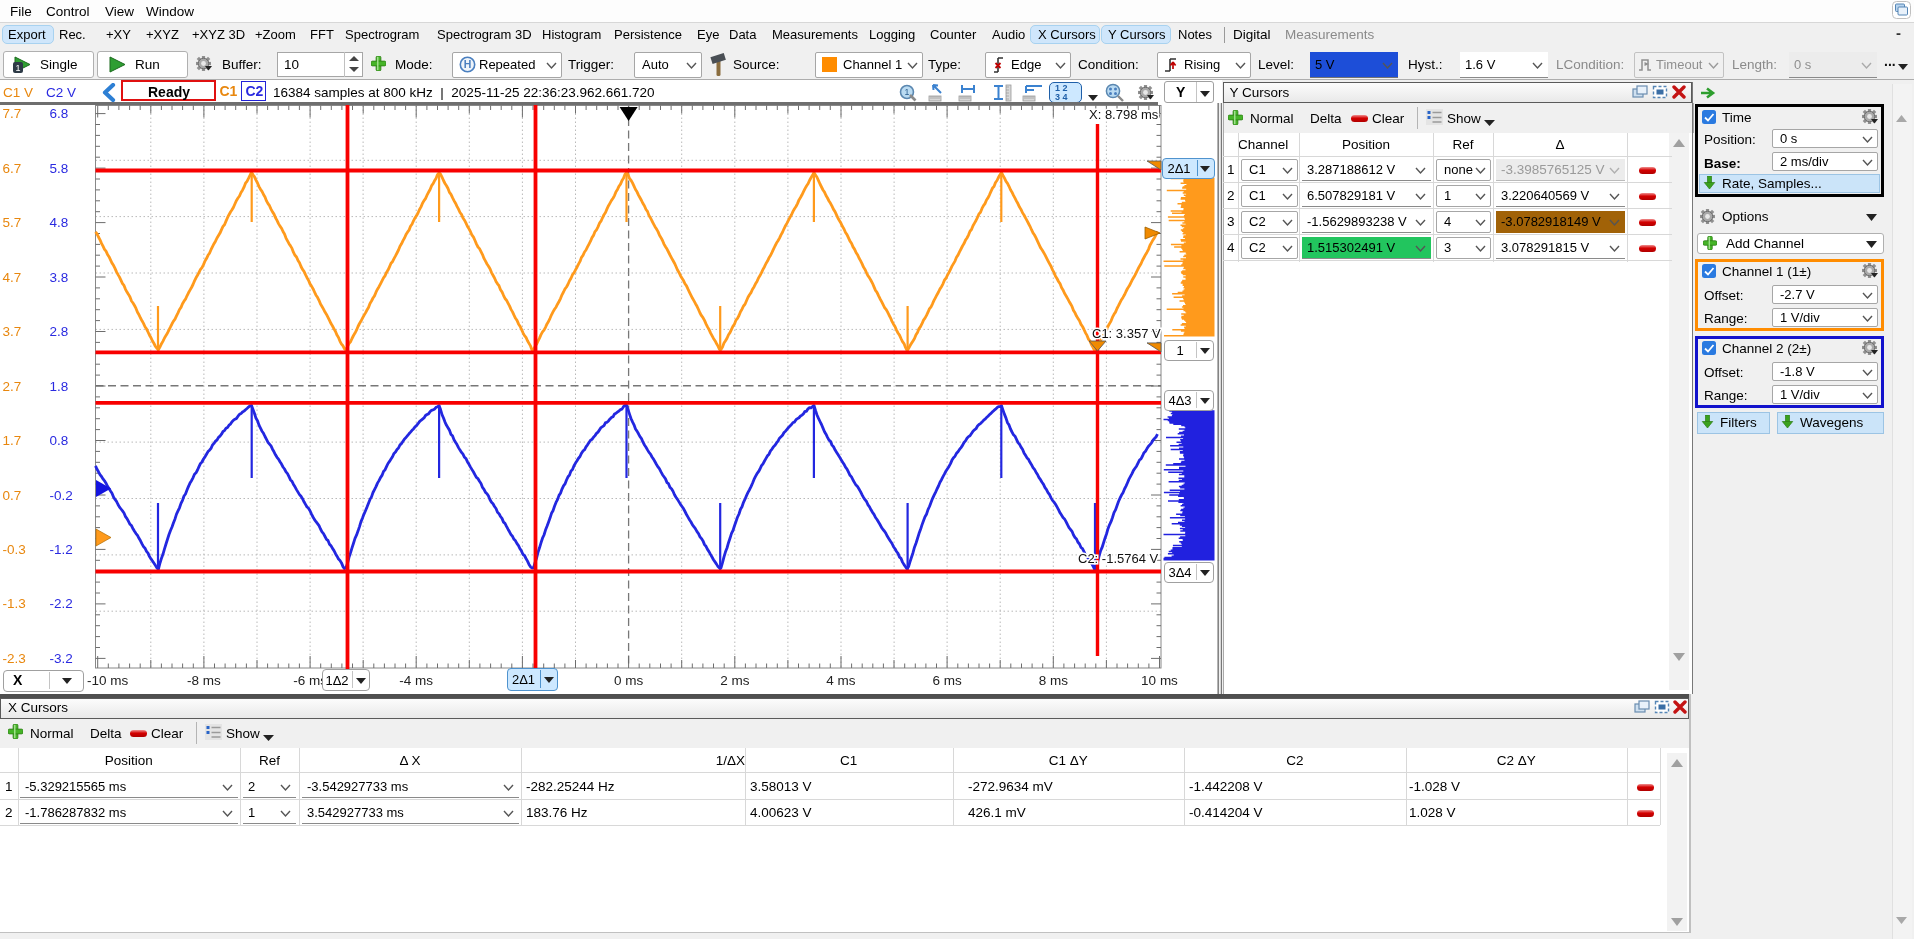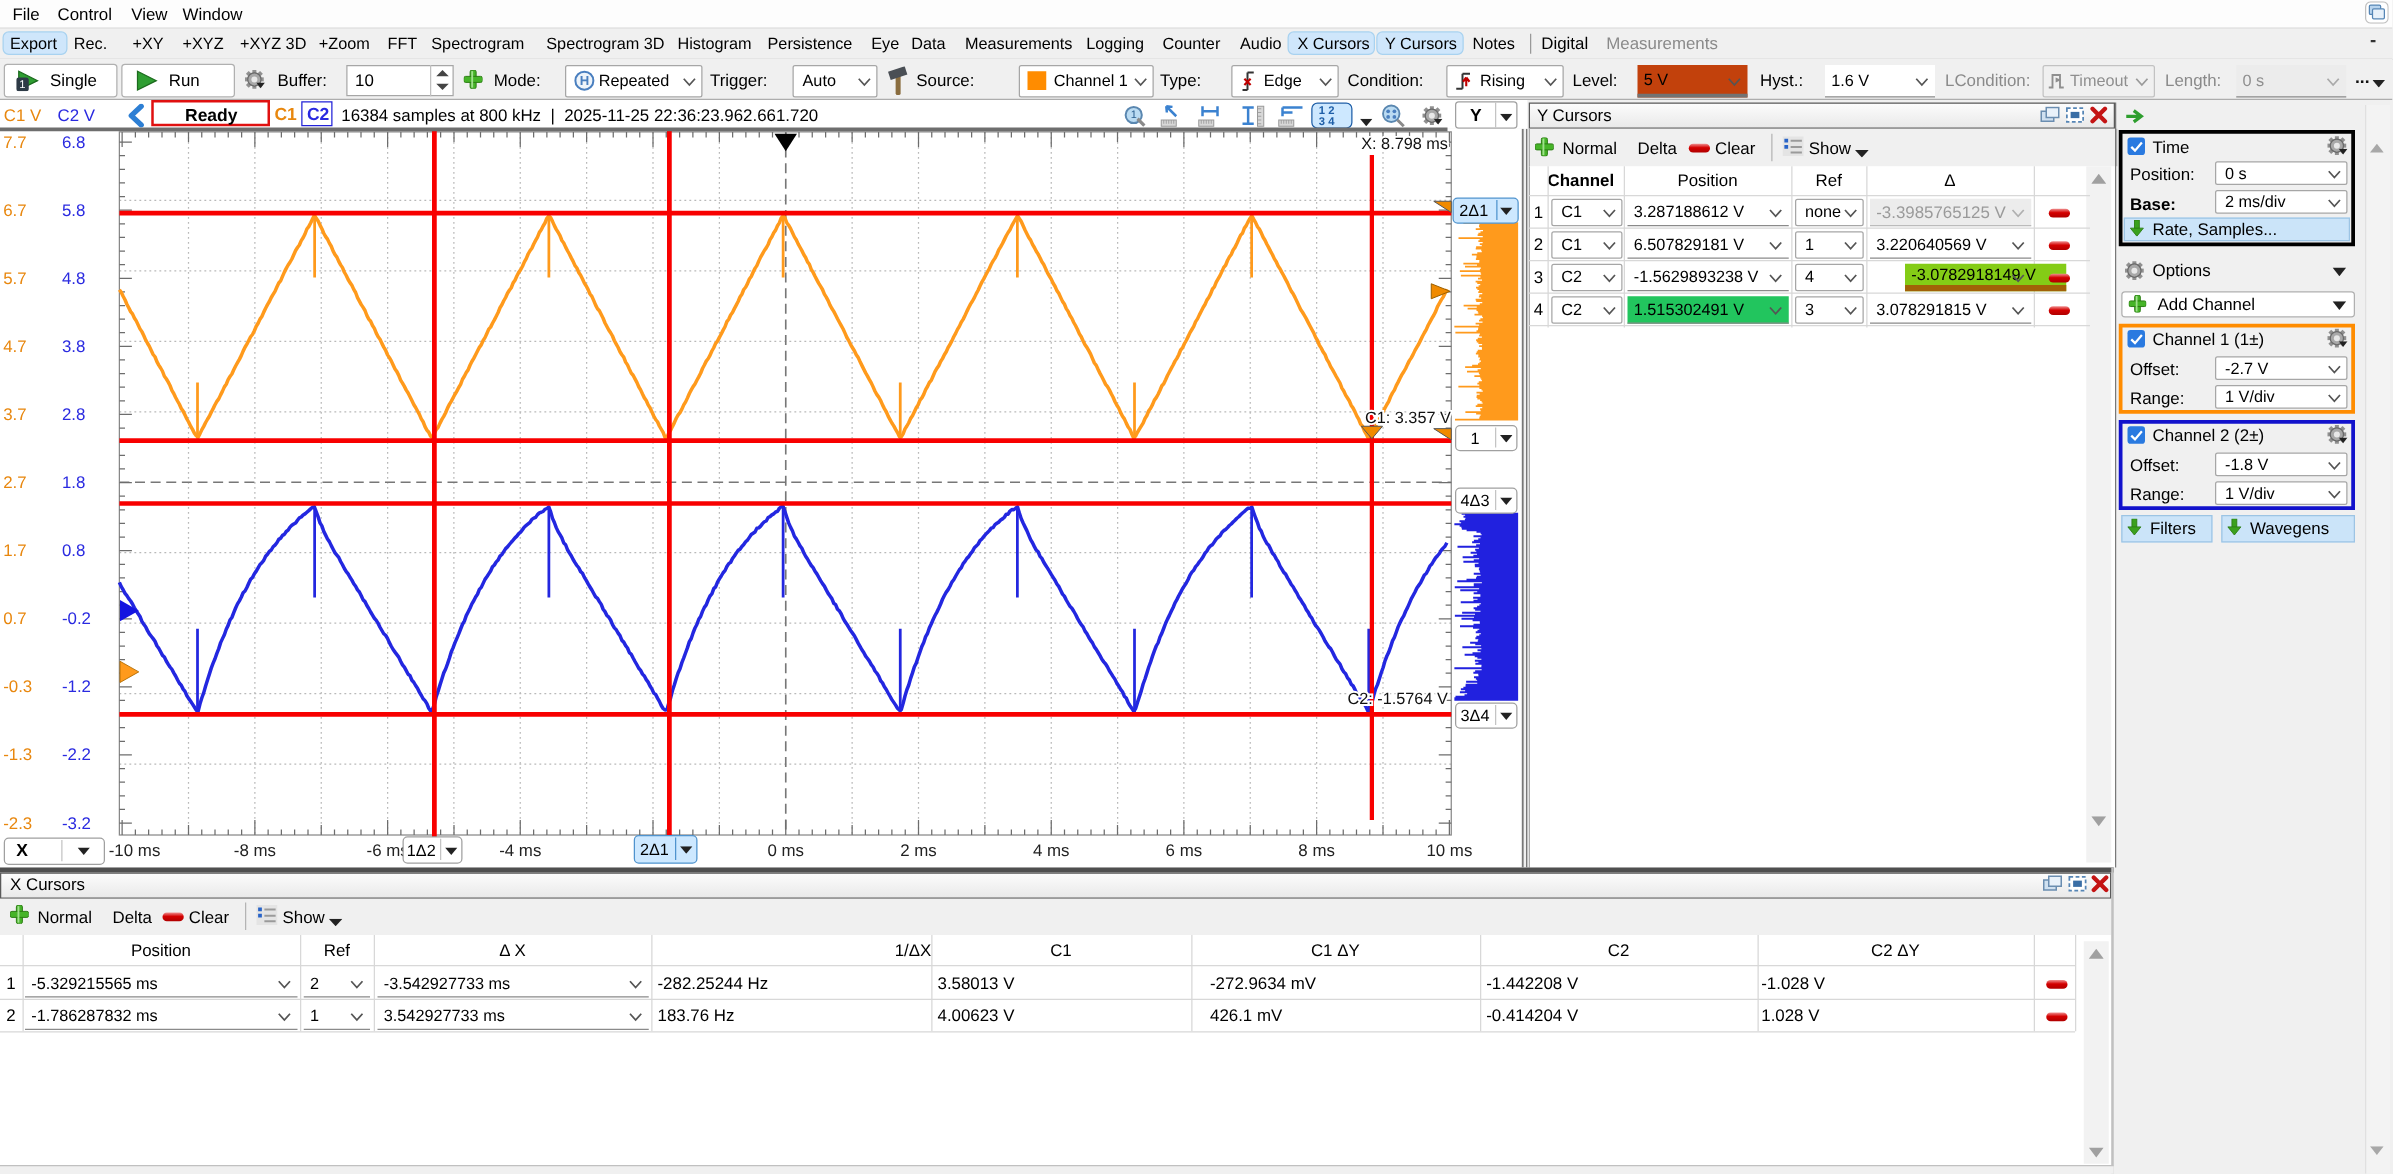--- a/index.html
+++ b/index.html
@@ -125,21 +125,21 @@
     <span style="position:absolute;left:26px;top:50%;transform:translateY(-54%);font-size:13px;color:#000;font-weight:normal;white-space:nowrap">Rising</span>
   </div>
 <svg style="position:absolute;left:1235px;top:62.0px" width="11.0" height="8.0">
     <polyline points="1,1 5.5,6.0 10.0,1" fill="none" stroke="#555" stroke-width="1.4"></polyline>
   </svg>
 <svg class="r" style="left:1163px;top:55px" width="17" height="20">
     <path d="M2,16 h5 M7,16 V4 M7,4 h6" stroke="#333" stroke-width="1.6" fill="none"></path>
     <path d="M10,14 V7 M10,7 l-2.6,3.4 M10,7 l2.6,3.4" stroke="#c00000" stroke-width="1.7" fill="none"></path>
   </svg>
 <div style="position:absolute;left:1258px;top:57px;font-size:13.5px;color:#000;font-weight:normal;white-space:nowrap">Level:</div>
-<div style="position:absolute;left:1310px;top:52px;width:88px;height:26px;background:#c2410c;border-bottom:3px solid #737373;box-sizing:border-box;">
+<div style="position:absolute;left:1310px;top:52px;width:88px;height:26px;background:#1d4ed8;border-bottom:1px solid #737373;box-sizing:border-box;">
     <span style="position:absolute;left:5px;top:50%;transform:translateY(-54%);font-size:13px;color:#000;white-space:nowrap">5 V</span>
   </div>
 <svg style="position:absolute;left:1382px;top:62.0px" width="11.0" height="8.0">
     <polyline points="1,1 5.5,6.0 10.0,1" fill="none" stroke="#555" stroke-width="1.4"></polyline>
   </svg>
 <div style="position:absolute;left:1408px;top:57px;font-size:13.5px;color:#000;font-weight:normal;white-space:nowrap">Hyst.:</div>
 <div style="position:absolute;left:1460px;top:52px;width:88px;height:26px;background:#fff;border-bottom:1px solid #8a8a8a;box-sizing:border-box;">
     <span style="position:absolute;left:5px;top:50%;transform:translateY(-54%);font-size:13px;color:#000;white-space:nowrap">1.6 V</span>
   </div>
 <svg style="position:absolute;left:1532px;top:62.0px" width="11.0" height="8.0">
@@ -412,21 +412,21 @@
     <polygon points="0,0 11,0 5.5,6" fill="#222"></polygon>
   </svg>
 <div class="r" style="left:1222.5px;top:133px;width:469px;height:561px;background:#fff;border-left:1px solid #aaa"></div>
 <div class="r" style="left:1669px;top:133px;width:20px;height:557px;background:#f2f2f2"></div>
 <svg class="r" style="left:1673px;top:139px" width="12" height="9">
     <polygon points="6,0 12,8 0,8" fill="#a0a0a0"></polygon>
   </svg>
 <svg class="r" style="left:1673px;top:653px" width="12" height="9">
     <polygon points="0,0 12,0 6,8" fill="#a0a0a0"></polygon>
   </svg>
-<div style="position:absolute;left:1238px;top:137px;font-size:13.5px;color:#000;font-weight:bold;white-space:nowrap">Channel</div>
+<div style="position:absolute;left:1238px;top:137px;font-size:13.5px;color:#000;font-weight:normal;white-space:nowrap">Channel</div>
 <div class="r" style="left:1299px;top:137px;width:134px;text-align:center;font-size:13.5px">Position</div>
 <div class="r" style="left:1433px;top:137px;width:60px;text-align:center;font-size:13.5px">Ref</div>
 <div class="r" style="left:1493px;top:137px;width:134px;text-align:center;font-size:13.5px">Δ</div>
 <div class="r" style="left:1222.5px;top:182px;width:449px;height:1px;background:#d8d8d8"></div>
 <div class="r" style="left:1222.5px;top:208px;width:449px;height:1px;background:#d8d8d8"></div>
 <div class="r" style="left:1222.5px;top:234px;width:449px;height:1px;background:#d8d8d8"></div>
 <div class="r" style="left:1222.5px;top:260px;width:449px;height:1px;background:#d8d8d8"></div>
 <div class="r" style="left:1222.5px;top:156px;width:449px;height:1px;background:#d8d8d8"></div>
 <div class="r" style="left:1238px;top:133px;width:1px;height:129px;background:#d8d8d8"></div>
 <div class="r" style="left:1299px;top:133px;width:1px;height:129px;background:#d8d8d8"></div>
@@ -496,21 +496,21 @@
   </div>
 <svg style="position:absolute;left:1415px;top:219.0px" width="11.0" height="8.0">
     <polyline points="1,1 5.5,6.0 10.0,1" fill="none" stroke="#555" stroke-width="1.4"></polyline>
   </svg>
 <div style="position:absolute;left:1436px;top:211px;width:55px;height:22px;background:#fff;border:1px solid #a6a6a6;border-radius:2px;box-sizing:border-box;">
     <span style="position:absolute;left:7px;top:50%;transform:translateY(-54%);font-size:13px;color:#000;font-weight:normal;white-space:nowrap">4</span>
   </div>
 <svg style="position:absolute;left:1475px;top:219.0px" width="11.0" height="8.0">
     <polyline points="1,1 5.5,6.0 10.0,1" fill="none" stroke="#555" stroke-width="1.4"></polyline>
   </svg>
-<div style="position:absolute;left:1496px;top:211px;width:129px;height:22px;background:#84cc16;border-bottom:5px solid #a16207;box-sizing:border-box;margin-left:28px;">
+<div style="position:absolute;left:1496px;top:211px;width:129px;height:22px;background:#a16207;border-bottom:1px solid #a16207;box-sizing:border-box;">
     <span style="position:absolute;left:5px;top:50%;transform:translateY(-54%);font-size:13px;color:#000;white-space:nowrap">-3.0782918149 V</span>
   </div>
 <svg style="position:absolute;left:1609px;top:219.0px" width="11.0" height="8.0">
     <polyline points="1,1 5.5,6.0 10.0,1" fill="none" stroke="#555" stroke-width="1.4"></polyline>
   </svg>
 <div style="position:absolute;left:1639px;top:219px;width:17px;height:7px;border-radius:3.5px;background:linear-gradient(180deg,#f09090,#d40000 45%,#b00000);"></div>
 <div style="position:absolute;left:1227px;top:240px;font-size:13.5px;color:#000;font-weight:normal;white-space:nowrap">4</div>
 <div style="position:absolute;left:1241px;top:237px;width:57px;height:22px;background:#fff;border:1px solid #a6a6a6;border-radius:2px;box-sizing:border-box;">
     <span style="position:absolute;left:7px;top:50%;transform:translateY(-54%);font-size:13px;color:#000;font-weight:normal;white-space:nowrap">C2</span>
   </div>

